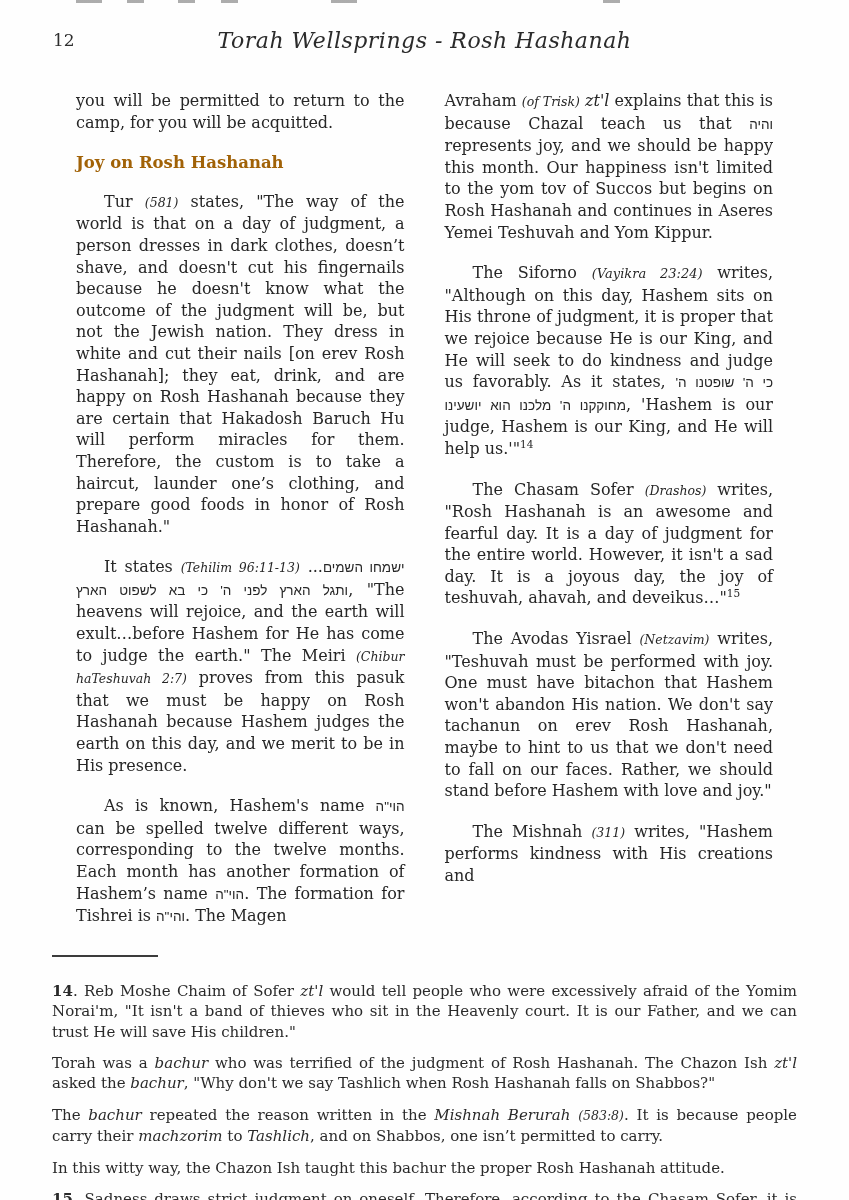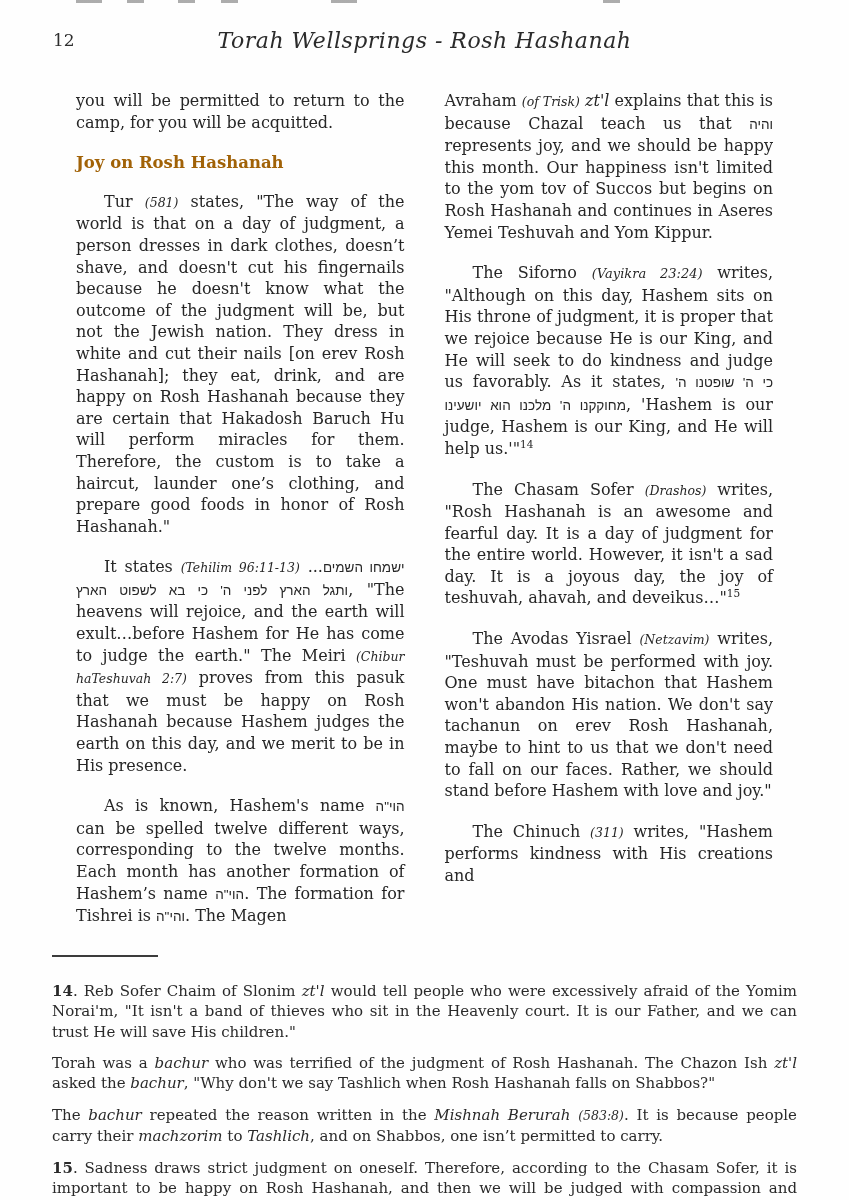--- a/index.html
+++ b/index.html
@@ -106,25 +106,26 @@
         <h3 class="col-heading">Joy on Rosh Hashanah</h3>
         <p class="para indent"><span class="seg-n">Tur </span><span class="seg-c">(581)</span><span class="seg-n"> states, "The way of the world is that on a day of judgment, a person dresses in dark clothes, doesn’t shave, and doesn't cut his fingernails because he doesn't know what the outcome of the judgment will be, but not the Jewish nation. They dress in white and cut their nails [on erev Rosh Hashanah]; they eat, drink, and are happy on Rosh Hashanah because they are certain that Hakadosh Baruch Hu will perform miracles for them. Therefore, the custom is to take a haircut, launder one’s clothing, and prepare good foods in honor of Rosh Hashanah."</span></p>
         <p class="para indent"><span class="seg-n">It states </span><span class="seg-c">(Tehilim 96:11-13)</span><span class="seg-n"> ...</span><span class="seg-h">ישמחו השמים ותגל הארץ לפני ה' כי בא לשפוט הארץ</span><span class="seg-n">, "The heavens will rejoice, and the earth will exult…before Hashem for He has come to judge the earth." The Meiri </span><span class="seg-c">(Chibur haTeshuvah 2:7)</span><span class="seg-n"> proves from this pasuk that we must be happy on Rosh Hashanah because Hashem judges the earth on this day, and we merit to be in His presence.</span></p>
         <p class="para indent"><span class="seg-n">As is known, Hashem's name </span><span class="seg-h">הוי"ה</span><span class="seg-n"> can be spelled twelve different ways, corresponding to the twelve months. Each month has another formation of Hashem’s name </span><span class="seg-h">הוי"ה</span><span class="seg-n">. The formation for Tishrei is </span><span class="seg-h">והי"ה</span><span class="seg-n">. The Magen</span></p>
       </section>
     <section class="col" id="col-right">
         <p class="para"><span class="seg-n">Avraham </span><span class="seg-c">(of Trisk)</span><span class="seg-n"> </span><span class="seg-i">zt'l</span><span class="seg-n"> explains that this is because Chazal teach us that </span><span class="seg-h">והיה</span><span class="seg-n"> represents joy, and we should be happy this month. Our happiness isn't limited to the yom tov of Succos but begins on Rosh Hashanah and continues in Aseres Yemei Teshuvah and Yom Kippur.</span></p>
         <p class="para indent"><span class="seg-n">The Siforno </span><span class="seg-ci">(Vayikra 23:24)</span><span class="seg-n"> writes, "Although on this day, Hashem sits on His throne of judgment, it is proper that we rejoice because He is our King, and He will seek to do kindness and judge us favorably. As it states, </span><span class="seg-h">כי ה' שופטנו ה' מחוקקנו ה' מלכנו הוא יושעינו</span><span class="seg-n">, 'Hashem is our judge, Hashem is our King, and He will help us.'"</span><span class="seg-sup">14</span></p>
         <p class="para indent"><span class="seg-n">The Chasam Sofer </span><span class="seg-c">(Drashos)</span><span class="seg-n"> writes, "Rosh Hashanah is an awesome and fearful day. It is a day of judgment for the entire world. However, it isn't a sad day. It is a joyous day, the joy of teshuvah, ahavah, and deveikus…"</span><span class="seg-sup">15</span></p>
         <p class="para indent"><span class="seg-n">The Avodas Yisrael </span><span class="seg-c">(Netzavim)</span><span class="seg-n"> writes, "Teshuvah must be performed with joy. One must have bitachon that Hashem won't abandon His nation. We don't say tachanun on erev Rosh Hashanah, maybe to hint to us that we don't need to fall on our faces. Rather, we should stand before Hashem with love and joy."</span></p>
-        <p class="para indent"><span class="seg-n">The Chinuch </span><span class="seg-c">(311)</span><span class="seg-n"> writes, "Hashem performs kindness with His creations and</span></p>
+        <p class="para indent"><span class="seg-n">The Mishnah </span><span class="seg-c">(311)</span><span class="seg-n"> writes, "Hashem performs kindness with His creations and</span></p>
       </section>
   </main>
 
   <hr class="footnote-sep">
 
   <section class="footnotes" id="footnotes">
-      <p class="para"><span class="seg-b">14</span><span class="seg-n">. Reb Sofer Chaim of Slonim </span><span class="seg-i">zt'l</span><span class="seg-n"> would tell people who were excessively afraid of the Yomim Norai'm, "It isn't a band of thieves who sit in the Heavenly court. It is our Father, and we can trust He will save His children."</span></p>
+      <p class="para"><span class="seg-b">14</span><span class="seg-n">. Reb Moshe Chaim of Sofer </span><span class="seg-i">zt'l</span><span class="seg-n"> would tell people who were excessively afraid of the Yomim Norai'm, "It isn't a band of thieves who sit in the Heavenly court. It is our Father, and we can trust He will save His children."</span></p>
       <p class="para"><span class="seg-n">Torah was a </span><span class="seg-i">bachur</span><span class="seg-n"> who was terrified of the judgment of Rosh Hashanah. The Chazon Ish </span><span class="seg-i">zt'l</span><span class="seg-n"> asked the </span><span class="seg-i">bachur</span><span class="seg-n">, "Why don't we say Tashlich when Rosh Hashanah falls on Shabbos?"</span></p>
       <p class="para"><span class="seg-n">The </span><span class="seg-i">bachur</span><span class="seg-n"> repeated the reason written in the </span><span class="seg-i">Mishnah Berurah</span><span class="seg-n"> </span><span class="seg-c">(583:8)</span><span class="seg-n">. It is because people carry their </span><span class="seg-i">machzorim</span><span class="seg-n"> to </span><span class="seg-i">Tashlich</span><span class="seg-n">, and on Shabbos, one isn’t permitted to carry.</span></p>
+      <p class="para"><span class="seg-n">In this witty way, the Chazon Ish taught this bachur the proper Rosh Hashanah attitude.</span></p>
       <p class="para"><span class="seg-b">15</span><span class="seg-n">. Sadness draws strict judgment on oneself. Therefore, according to the Chasam Sofer, it is important to be happy on Rosh Hashanah, and then we will be judged with compassion and mercy.</span></p>
     </section>
 </div>
 
 </body></html>

